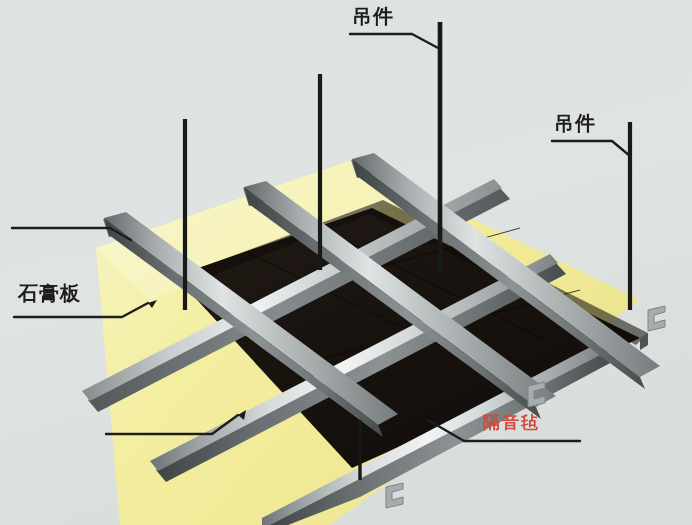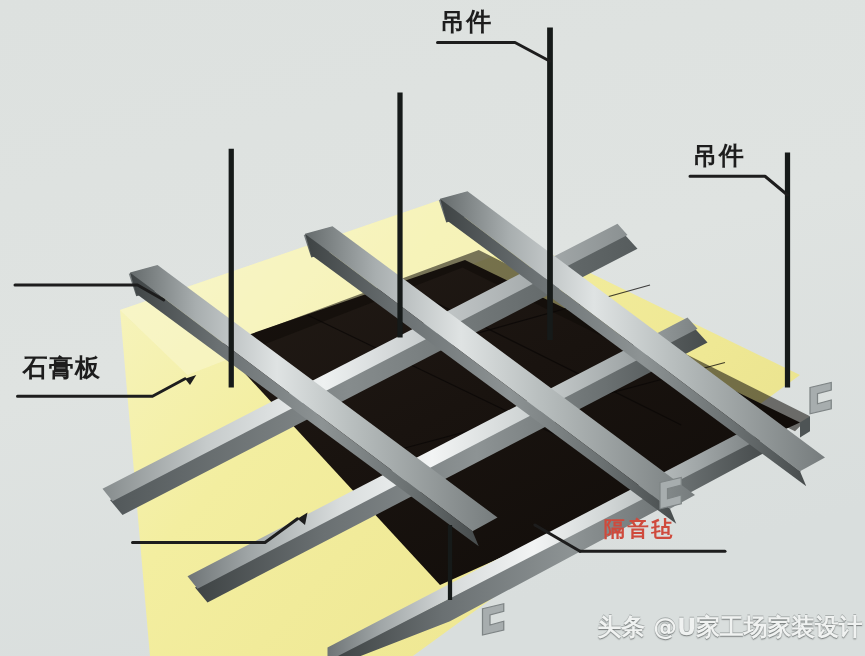--- a/index.html
+++ b/index.html
@@ -7,21 +7,21 @@
     position:relative;
     width:692px;height:525px;
     overflow:hidden;
     font-family:"DejaVu Sans","Liberation Sans",sans-serif;
     background:#dde1df;
     user-select:none;
   }
   #scene{position:absolute;inset:0;width:692px;height:525px;display:block;}
   .lbl{
     position:absolute;
-    font-family:Liberation Sans, sans-serif;
+    font-family:Liberation Mono, monospace;
     font-weight:700;
     color:#1d1d1d;
     white-space:nowrap;
     letter-spacing:1px;
     line-height:1;
   }
   .lbl-lg{font-size:20px;}
   .lbl-red{color:#cf4a3c;font-size:17px;letter-spacing:2px;}
   .wm{
     position:absolute;
@@ -217,15 +217,14 @@
       <path d="M 238,415 L 246,410 L 244,420 Z"></path>
       <path d="M 148,303 L 157,300 L 152,308 Z"></path>
     </g>
   </svg>
 
   <div class="lbl lbl-lg" style="left:352px;top:8px;">吊件</div>
   <div class="lbl lbl-lg" style="left:554px;top:115px;">吊件</div>
   <div class="lbl lbl-lg" style="left:18px;top:285px;">石膏板</div>
   <div class="lbl lbl-red" style="left:483px;top:415px;text-align:center;">隔音毡</div>
 
-  <div class="wm" style="left:478px;top:489px;">头条 @U家工场家装设计</div>
 
 </div>
 
 </body></html>

